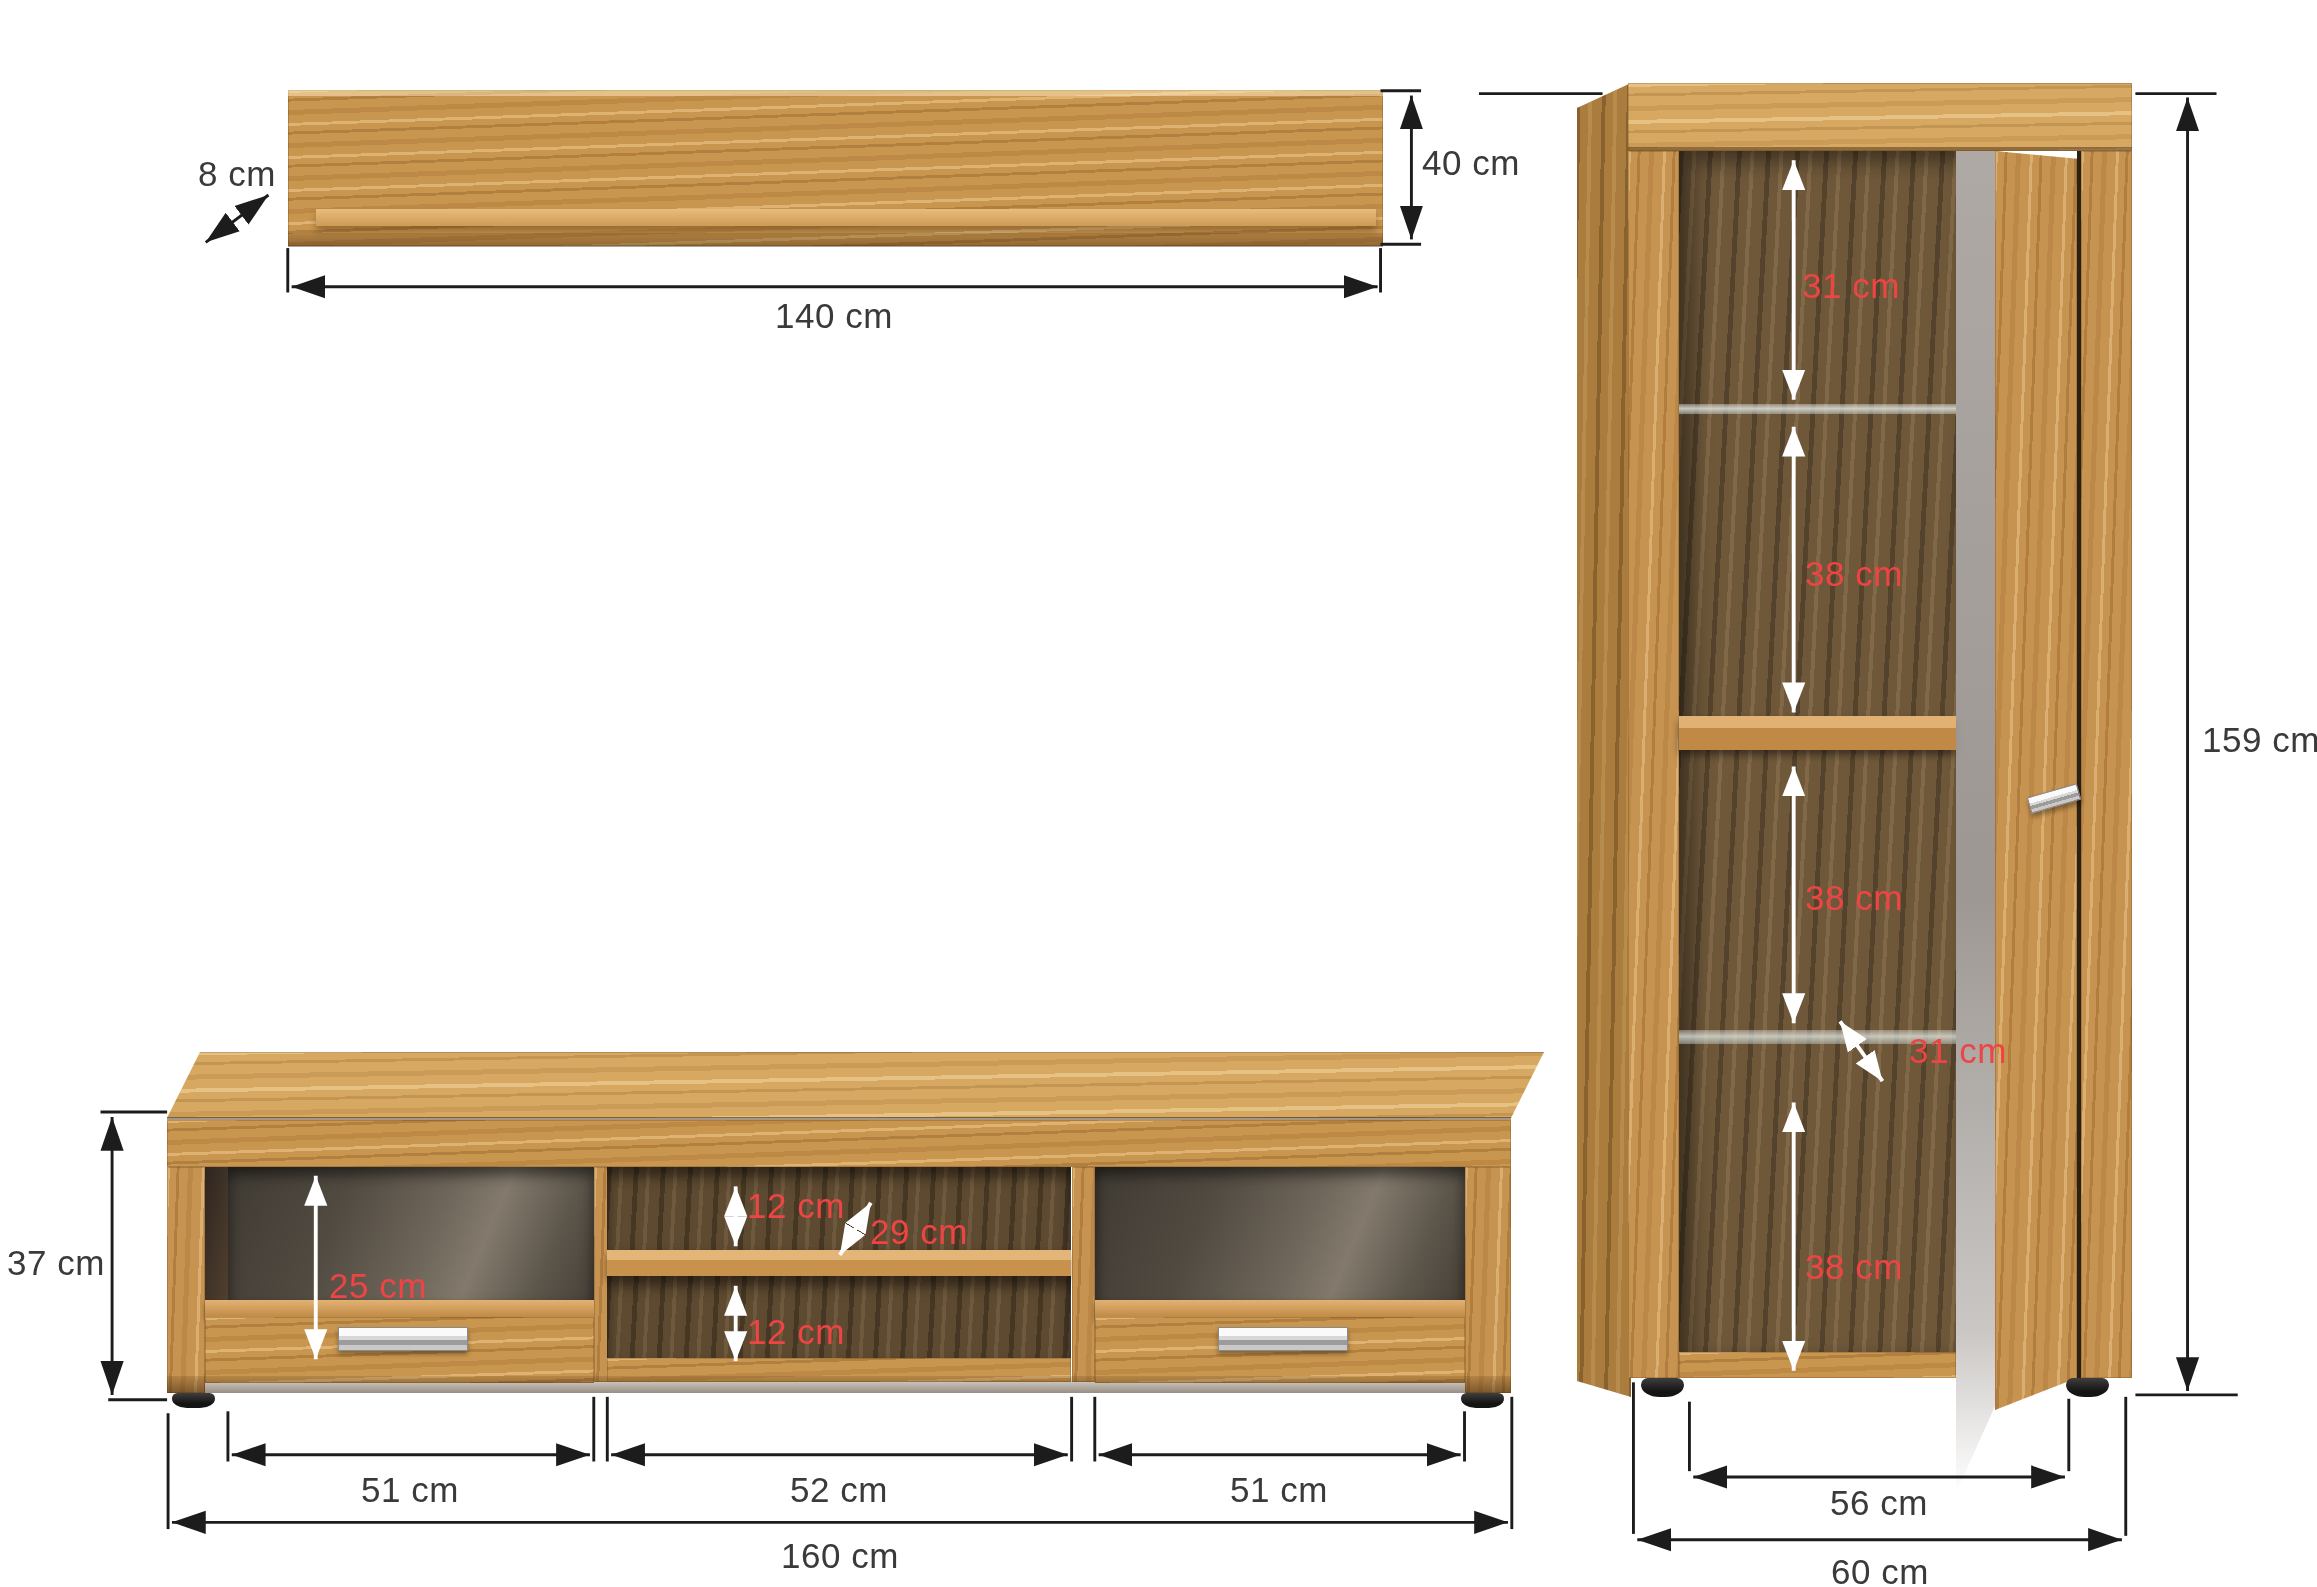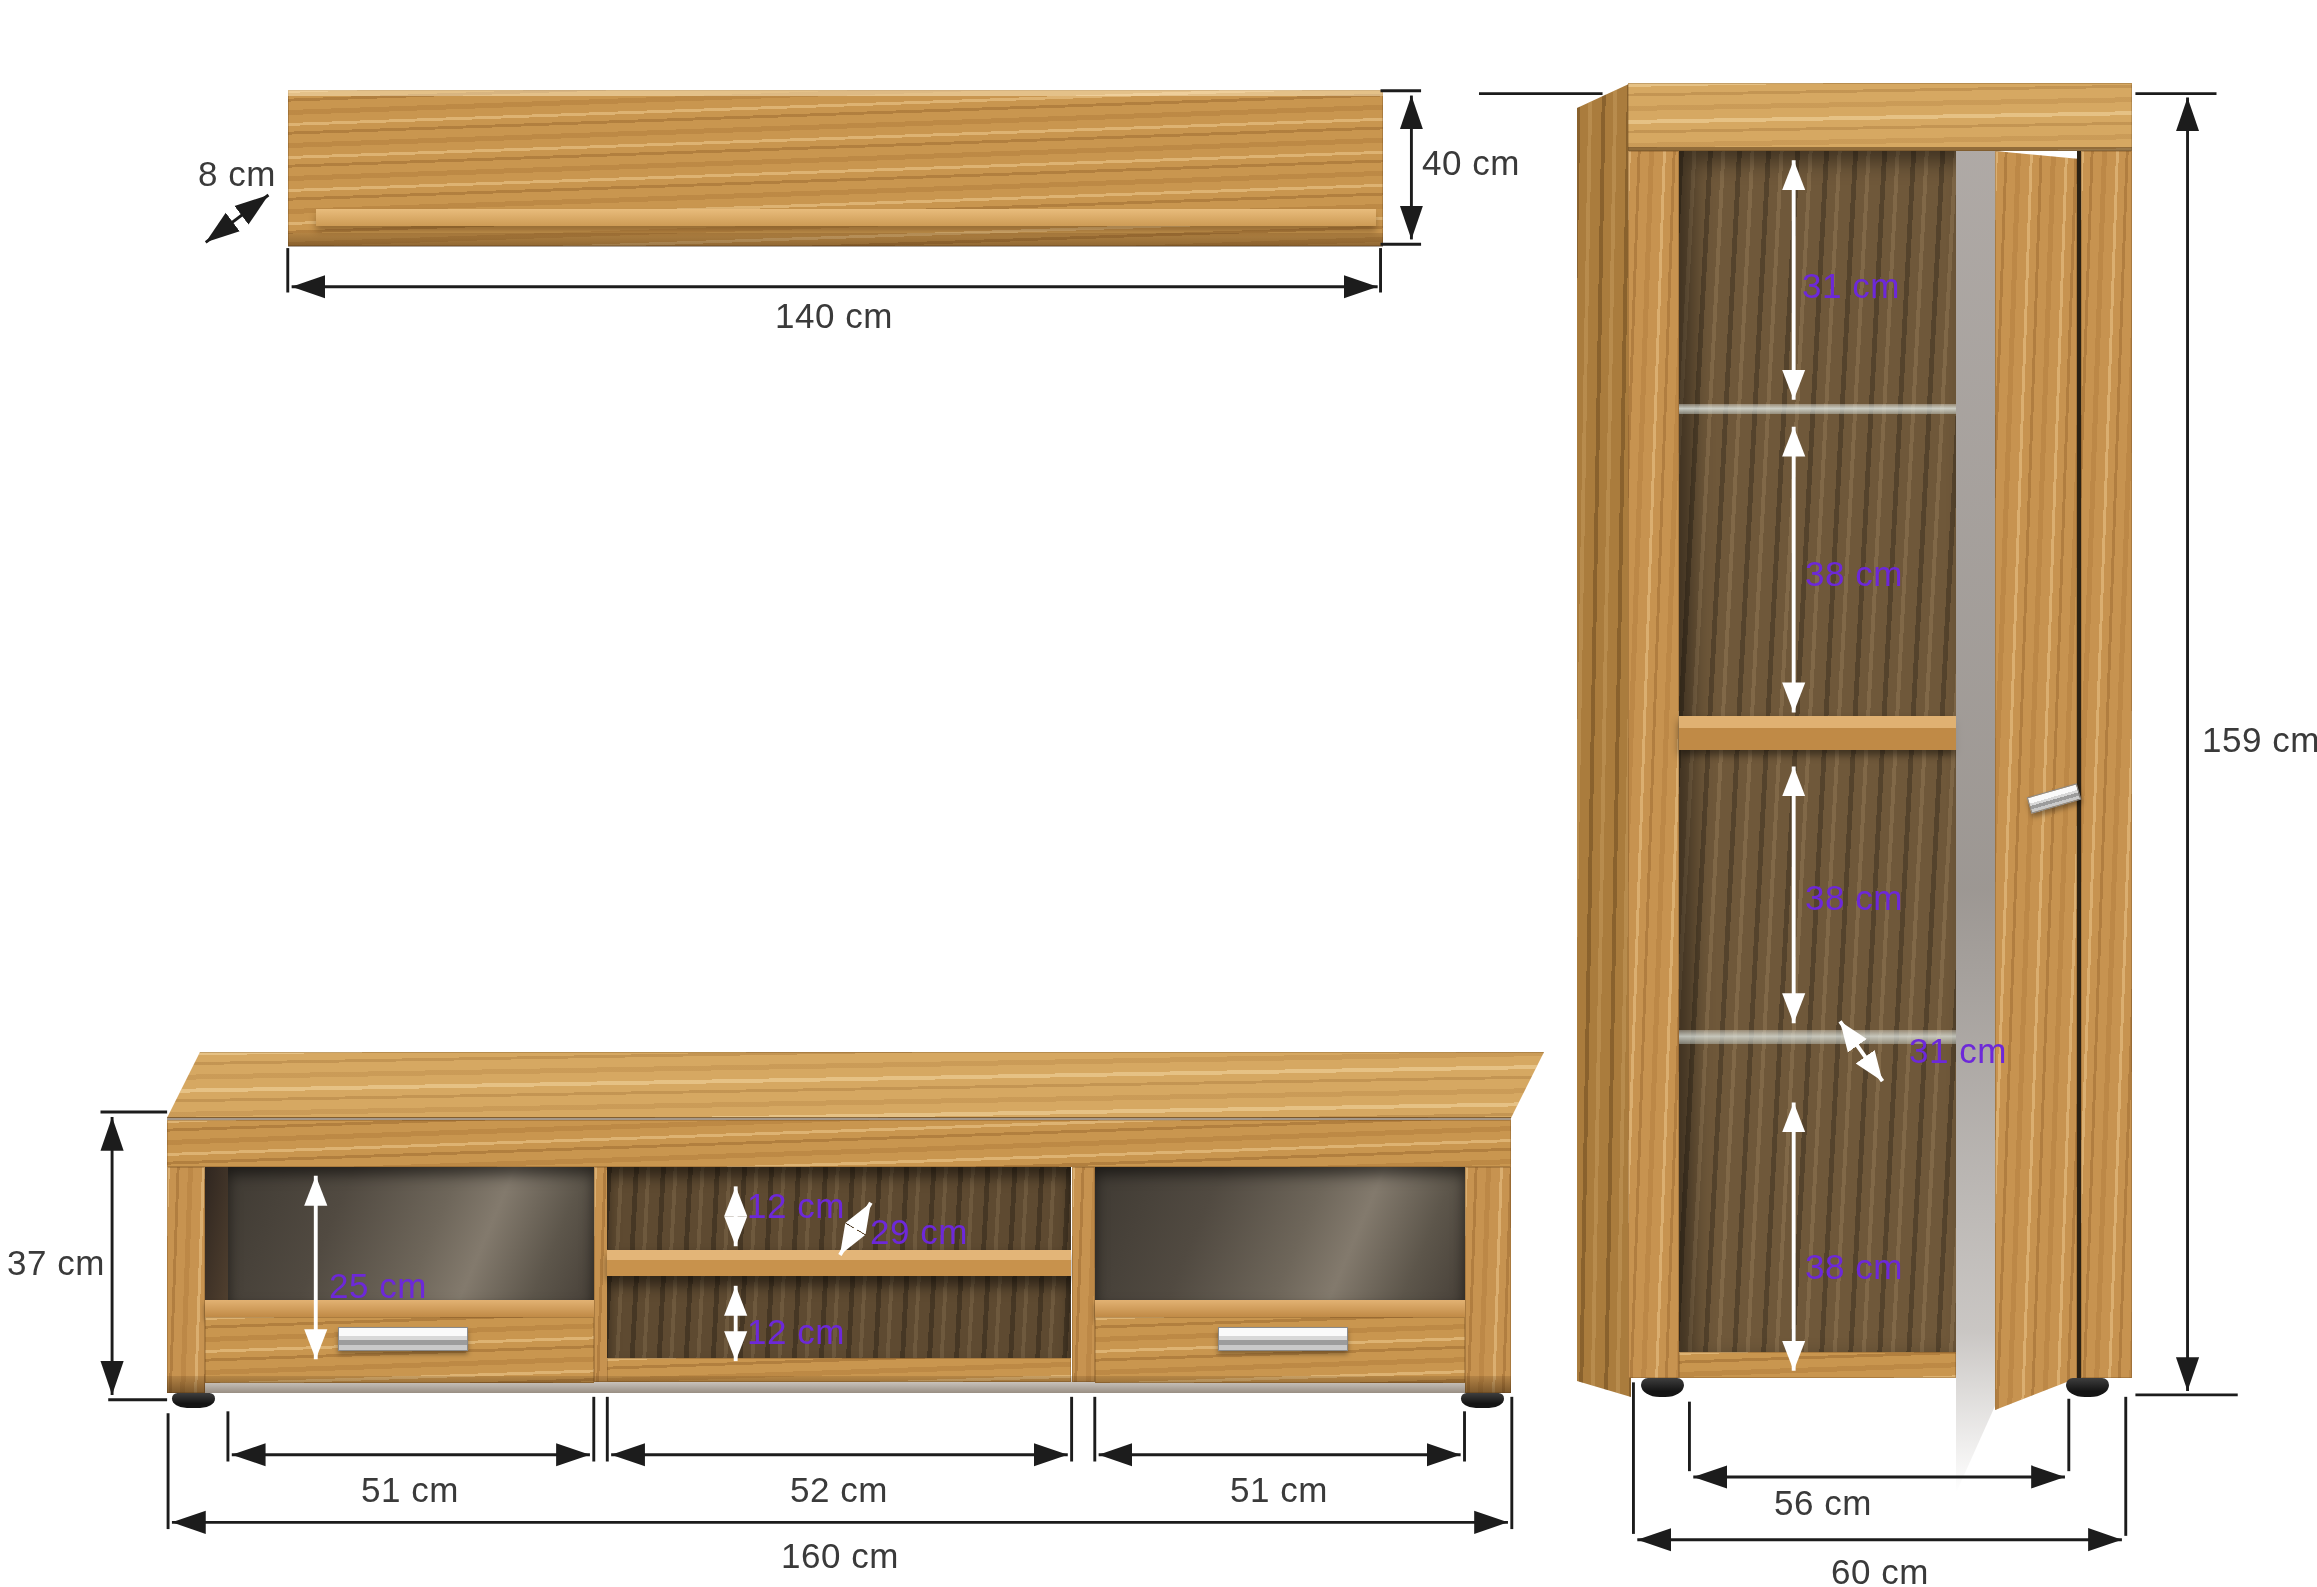--- a/index.html
+++ b/index.html
@@ -14,21 +14,21 @@
   .wInt{background-color:#6f583a;background-image:repeating-linear-gradient(93deg,rgba(0,0,0,.24) 0 4.8px,rgba(0,0,0,0) 4.8px 13.5px,rgba(255,222,172,.12) 13.5px 17.4px,rgba(0,0,0,0) 17.4px 29px);}
   .wIntLow{background-color:#5e4a31;background-image:repeating-linear-gradient(93deg,rgba(0,0,0,.26) 0 4.8px,rgba(0,0,0,0) 4.8px 12.6px,rgba(255,222,172,.10) 12.6px 16.4px,rgba(0,0,0,0) 16.4px 27px);}
   .glassD{background:linear-gradient(113deg,#3f3a33 0%,#514a41 30%,#6e665a 55%,#837a6d 68%,#5d564b 85%,#474038 100%);box-shadow:inset 0 7.7px 13.5px rgba(0,0,0,.55);}
   .gStrip{background:linear-gradient(180deg,rgba(168,162,158,.92) 0%,rgba(143,137,132,.88) 55%,rgba(158,152,147,.55) 88%,rgba(158,152,147,0) 100%);}
   .gShelf{background:linear-gradient(180deg,rgba(238,242,238,.35),rgba(226,233,228,.8) 45%,rgba(188,196,190,.5));}
   .handle{background:linear-gradient(180deg,#fafafa 0 38%,#d8d8d8 38% 55%,#9c9c9c 55% 78%,#c9c9c9 78% 100%);box-shadow:0 3.9px 4.8px rgba(0,0,0,.35);border:1px solid #8a8a8a;}
   .foot{background:linear-gradient(180deg,#3e3e3e,#141414 70%);border-radius:7.7px 7.7px 21px 21px / 7.7px 7.7px 13.5px 13.5px;}
   .seam{background:rgba(75,48,18,.5);}
   
   .lbl{position:absolute;transform:translate(-50%,-50%);font-size:35px;letter-spacing:0.5px;white-space:nowrap;color:#3a3a3a;}
-  .lblW{color:#6d28d9;text-align:center;}
+  .lblW{color:#ef4444;text-align:center;}
   .title{position:absolute;left:13.5px;top:1.9px;font-size:37px;color:#3a3a3a;letter-spacing:0.5px;}
   svg.dims{position:absolute;left:0;top:0;}
 </style>
 </head>
 <body>
 
 <div class="scene">
 
   <div class="abs wH" style="left:288px;top:90px;width:1095px;height:156px;"></div>
   <div class="abs" style="left:288px;top:90px;width:1095px;height:5.8px;background:rgba(255,235,195,.5);"></div>
@@ -145,21 +145,21 @@
   <div class="lbl" style="left:237px;top:174px;">8 cm</div>
   <div class="lbl" style="left:1471px;top:163px;">40 cm</div>
   <div class="lbl" style="left:834px;top:316px;">140 cm</div>
 
   <div class="lbl lblW" style="left:1851px;top:286px;">31 cm</div>
   <div class="lbl lblW" style="left:1854px;top:574px;">38 cm</div>
   <div class="lbl lblW" style="left:1854px;top:898px;">38 cm</div>
   <div class="lbl lblW" style="left:1958px;top:1051px;">31 cm</div>
   <div class="lbl lblW" style="left:1854px;top:1267px;">38 cm</div>
   <div class="lbl" style="left:2261px;top:740px;">159 cm</div>
-  <div class="lbl" style="left:1823px;top:1503px;">56 cm</div>
+  <div class="lbl" style="left:1879px;top:1503px;">56 cm</div>
   <div class="lbl" style="left:1880px;top:1572px;">60 cm</div>
 
   <div class="lbl" style="left:56px;top:1263px;">37 cm</div>
   <div class="lbl lblW" style="left:378px;top:1258px;margin-top:28px;">25 cm</div>
   <div class="lbl lblW" style="left:796px;top:1206px;">12 cm</div>
   <div class="lbl lblW" style="left:919px;top:1232px;">29 cm</div>
   <div class="lbl lblW" style="left:796px;top:1332px;">12 cm</div>
   <div class="lbl" style="left:410px;top:1490px;">51 cm</div>
   <div class="lbl" style="left:839px;top:1490px;">52 cm</div>
   <div class="lbl" style="left:1279px;top:1490px;">51 cm</div>

